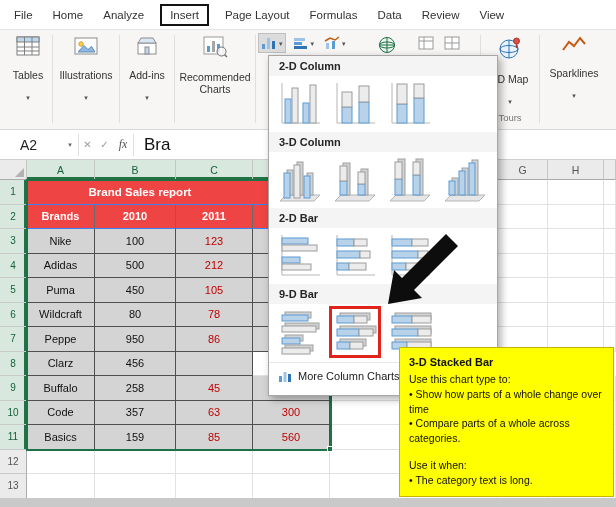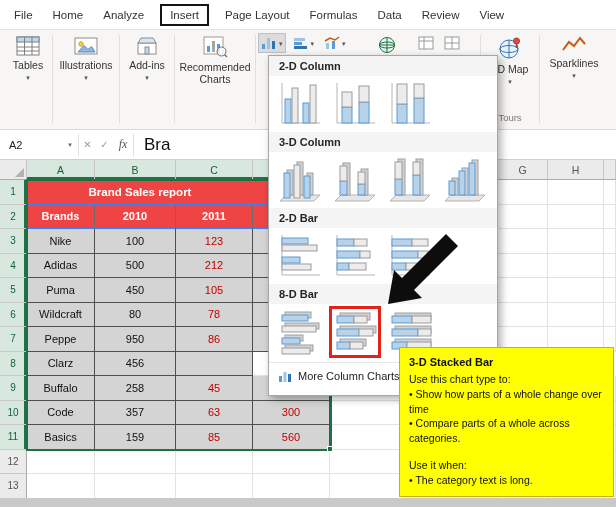--- a/index.html
+++ b/index.html
@@ -10,36 +10,36 @@
   
   .tabbar{position:absolute;top:0;left:0;width:616px;height:30px;background:#fff;
           border-bottom:1px solid #e4e4e4;display:flex;align-items:center;padding-left:4px}
   .tab{padding:5px 10px;font-size:11.5px;color:#333;white-space:nowrap}
   .tab.active{border:2px solid #141414;padding:3px 8px;margin:0 6px}
 
   
   .ribbon{position:absolute;top:30px;left:0;width:616px;height:100px;background:#f7f6f4;
           border-bottom:1px solid #d8d8d8;display:flex;align-items:flex-start;padding-left:4px}
   .vsep{width:1px;height:88px;background:#e0dfdd;margin-top:5px;flex:0 0 1px}
-  .bigbtn{display:flex;flex-direction:column;align-items:center;gap:3px;padding-top:6px;height:96px;position:relative;flex:0 0 auto}
+  .bigbtn{display:flex;flex-direction:column;align-items:center;gap:13px;padding-top:6px;height:96px;position:relative;flex:0 0 auto}
   .blabel{font-size:10.5px;color:#333;text-align:center;line-height:1.15}
   .caret{font-size:7px;color:#555;line-height:1}
   .grouplabel{position:absolute;bottom:3px;left:0;right:0;text-align:center;font-size:9.5px;color:#777}
   .w-tables{width:48px}.w-illus{width:66px}.w-addins{width:54px}.w-rec{width:80px}
   .w-map{width:58px}.w-spark{width:68px}
   .chartscol{width:224px;height:96px;position:relative;flex:0 0 224px}
   .sbtnrow{display:flex;align-items:flex-start;gap:4px;padding:3px 2px}
   .sbtn{display:flex;align-items:center;gap:2px;padding:2px;border:1px solid transparent}
   .sbtn.pressed{background:#dcdcdc;border-color:#c0c0c0}
   .mlg{margin-left:22px}.mls{margin-left:12px}
 
   
   .fbar{position:absolute;top:130px;left:0;width:616px;height:30px;background:#fff;
         border-bottom:1px solid #cfcfcf;display:flex;align-items:center}
-  .namebox{width:62px;height:100%;display:flex;align-items:center;padding-left:9px;font-size:11px;color:#222}
+  .namebox{width:62px;height:100%;display:flex;align-items:center;padding-left:20px;font-size:14px;color:#222}
   .nbcaret{width:16px;text-align:center;font-size:7px;color:#666}
   .fline{width:1px;height:22px;background:#e0e0e0}
   .fico{width:17px;text-align:center;font-size:10px;color:#9b9b9b}
   .fx{width:20px;text-align:center;font-size:12px;color:#555;font-style:italic;font-family:"Liberation Serif","DejaVu Serif",serif}
   .fval{margin-left:10px;font-size:17px;color:#111}
 
   
   .sheet{position:absolute;top:160px;left:0;width:616px}
   .chrow{display:flex;height:20px}
   .corner{width:27px;background:#ebebeb;border-right:1px solid #c6c6c6;border-bottom:1px solid #ababab;position:relative;flex:0 0 27px}
@@ -527,21 +527,21 @@
             <rect class="bf" x="5" y="6" width="20" height="7"></rect>
             <rect class="gf" x="25" y="6" width="16" height="7"></rect>
             <rect class="bf" x="5" y="18" width="26" height="7"></rect>
             <rect class="gf" x="31" y="18" width="10" height="7"></rect>
             <rect class="bf" x="5" y="30" width="14" height="7"></rect>
             <rect class="gf" x="19" y="30" width="22" height="7"></rect>
           </svg>
       </div>
     </div>
 
-    <div class="dd-hdr">8-D Bar</div>
+    <div class="dd-hdr">9-D Bar</div>
     <div class="dd-row last">
       <div class="thumb">
         <svg width="46" height="46" viewBox="0 0 46 46">
             <rect class="kf" x="8" y="3" width="26" height="6"></rect>
             <rect class="bf" x="5" y="6" width="26" height="6"></rect>
             <rect class="kf" x="8" y="14" width="34" height="6"></rect>
             <rect class="gf" x="5" y="17" width="34" height="6"></rect>
             <rect class="kf" x="8" y="26" width="18" height="6"></rect>
             <rect class="bf" x="5" y="29" width="18" height="6"></rect>
             <rect class="kf" x="8" y="36" width="28" height="6"></rect>

